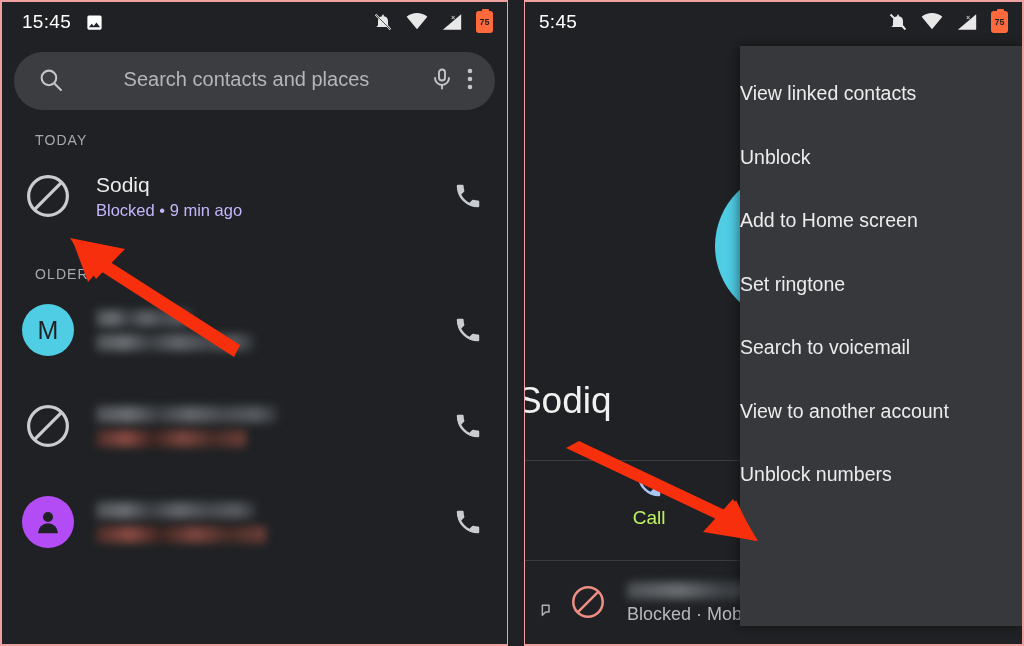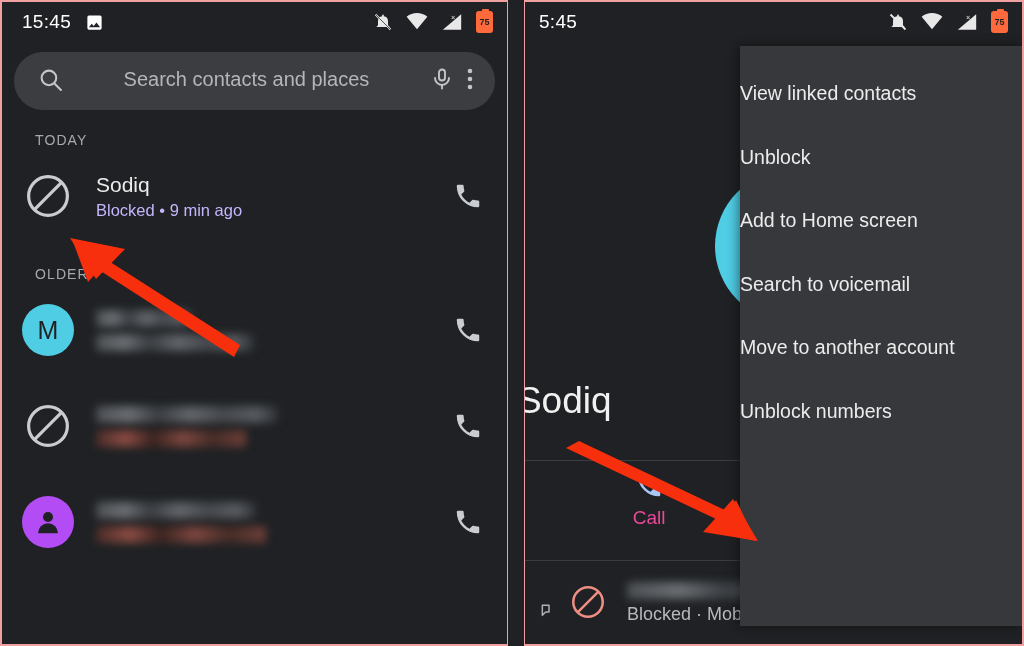--- a/index.html
+++ b/index.html
@@ -134,21 +134,21 @@
     color: #f1f1f1;
   }
   .hr { position: absolute; left: 0; right: 0; height: 1px; background: #3a3d41; }
   .actions {
     position: absolute; top: 428px; left: 0; right: 0;
     display: flex;
   }
   .action {
     flex: 1;
     display: flex; flex-direction: column; align-items: center; gap: 7px;
-    color: #ec4899;
+    color: #bef264;
   }
   .action-label { font-size: 19px; }
   .blocked-row {
     position: absolute; top: 540px; left: 0; right: 0;
     display: flex; align-items: center; gap: 20px; padding-left: 44px;
   }
   .blocked-sub { color: #b6b9bd; font-size: 18px; margin-top: 5px; }
   .rp-edge-icon { position: absolute; left: 14px; top: 560px; opacity: .85; }
 
   
@@ -394,22 +394,23 @@
       </div>
 
       <div class="hr" style="top:603px"></div>
 
     </div>
 
     <div class="menu">
       <div class="menu-item">View linked contacts</div>
       <div class="menu-item">Unblock</div>
       <div class="menu-item">Add to Home screen</div>
+      <div class="menu-item">Set ringtone</div>
       <div class="menu-item">Search to voicemail</div>
-      <div class="menu-item">Move to another account</div>
+      <div class="menu-item">View to another account</div>
       <div class="menu-item">Unblock numbers</div>
     </div>
   </div>
 
   <svg class="arrows" viewBox="0 0 1024 646">
 
     <g>
       <path d="M240 345 L104 258 L118 248 L72 239 L88 282 L99 270 L234 357 Z" fill="#f72f0c"></path>
       <polygon points="70,238 125,249 96,279" fill="#f72f0c"></polygon>
     </g>

